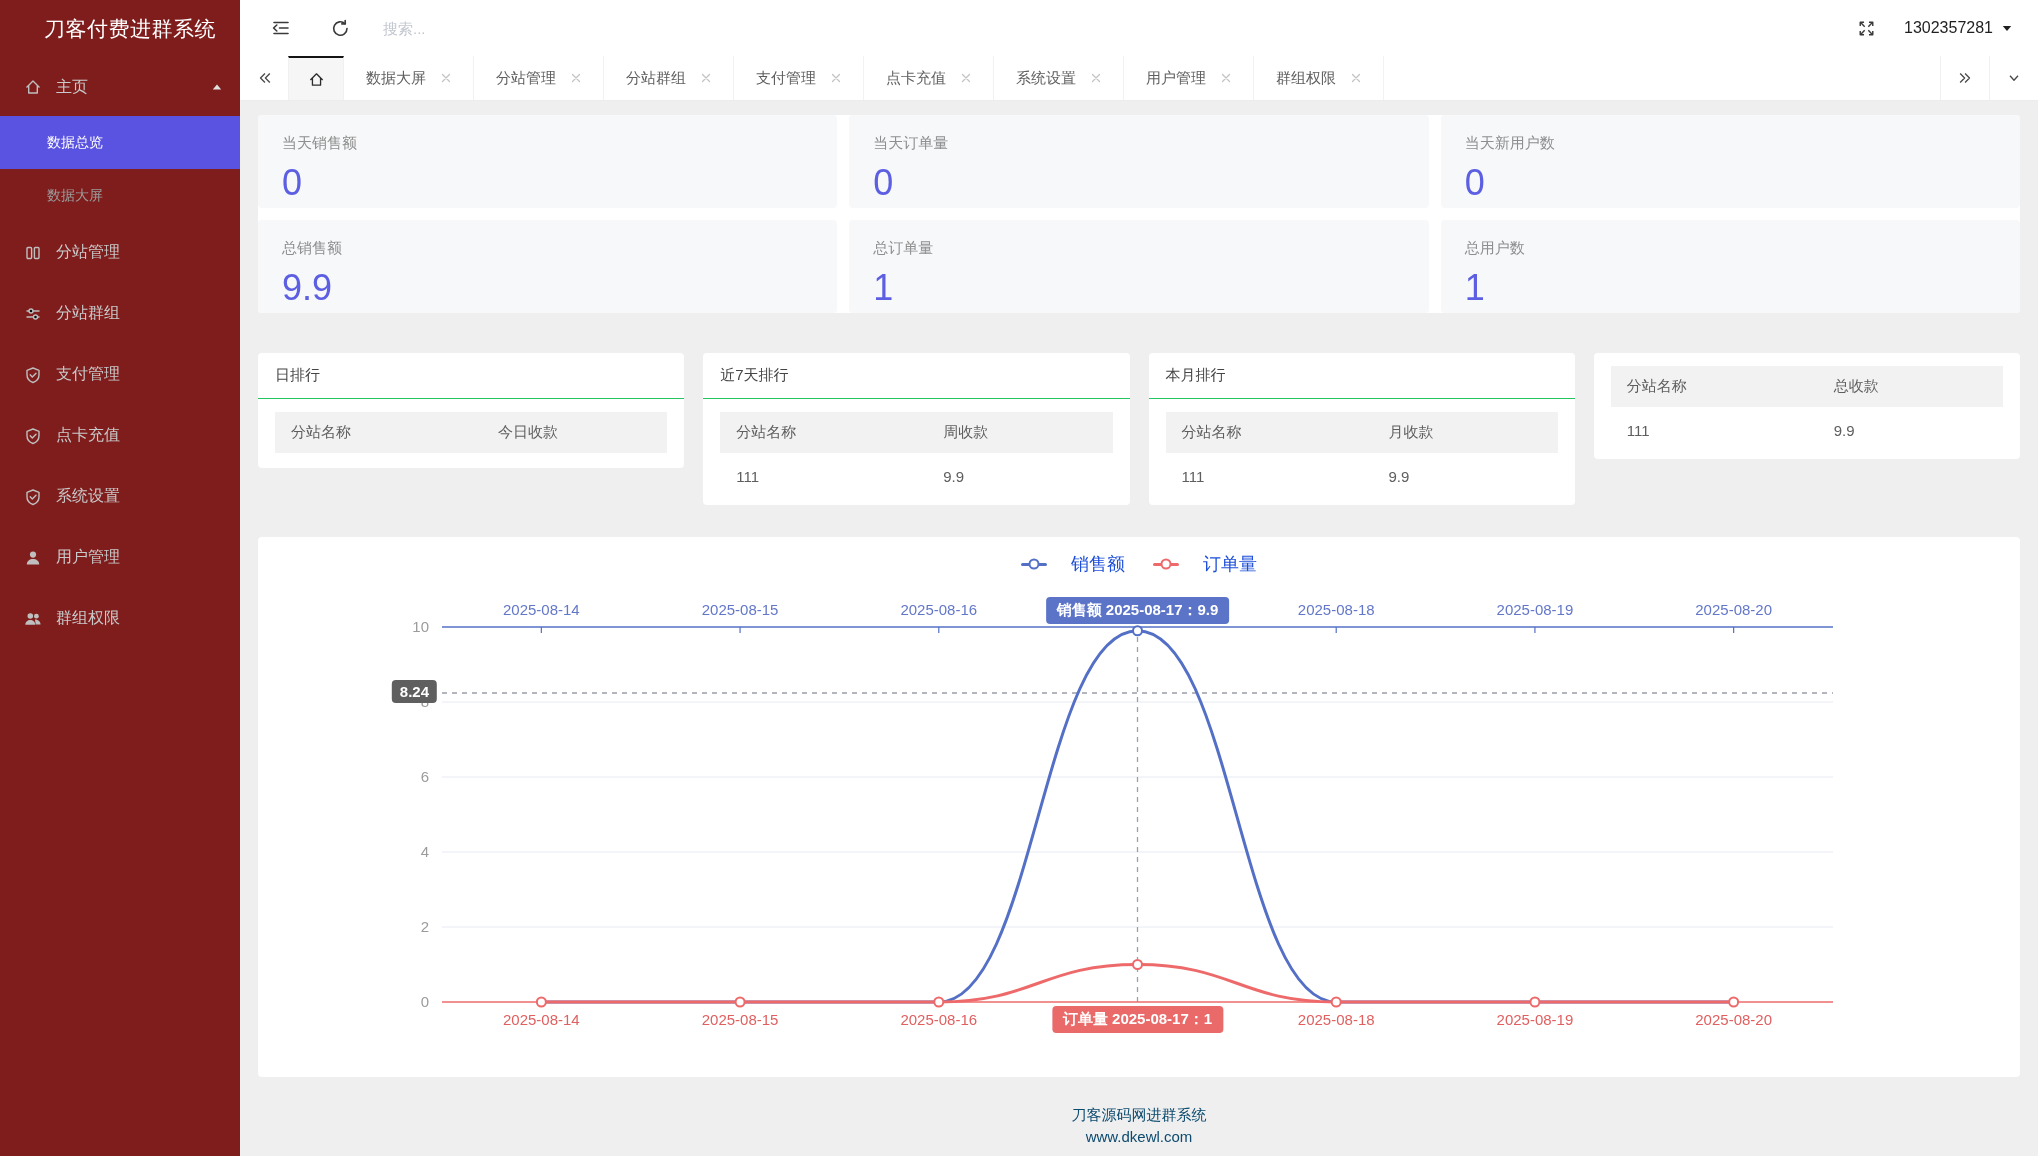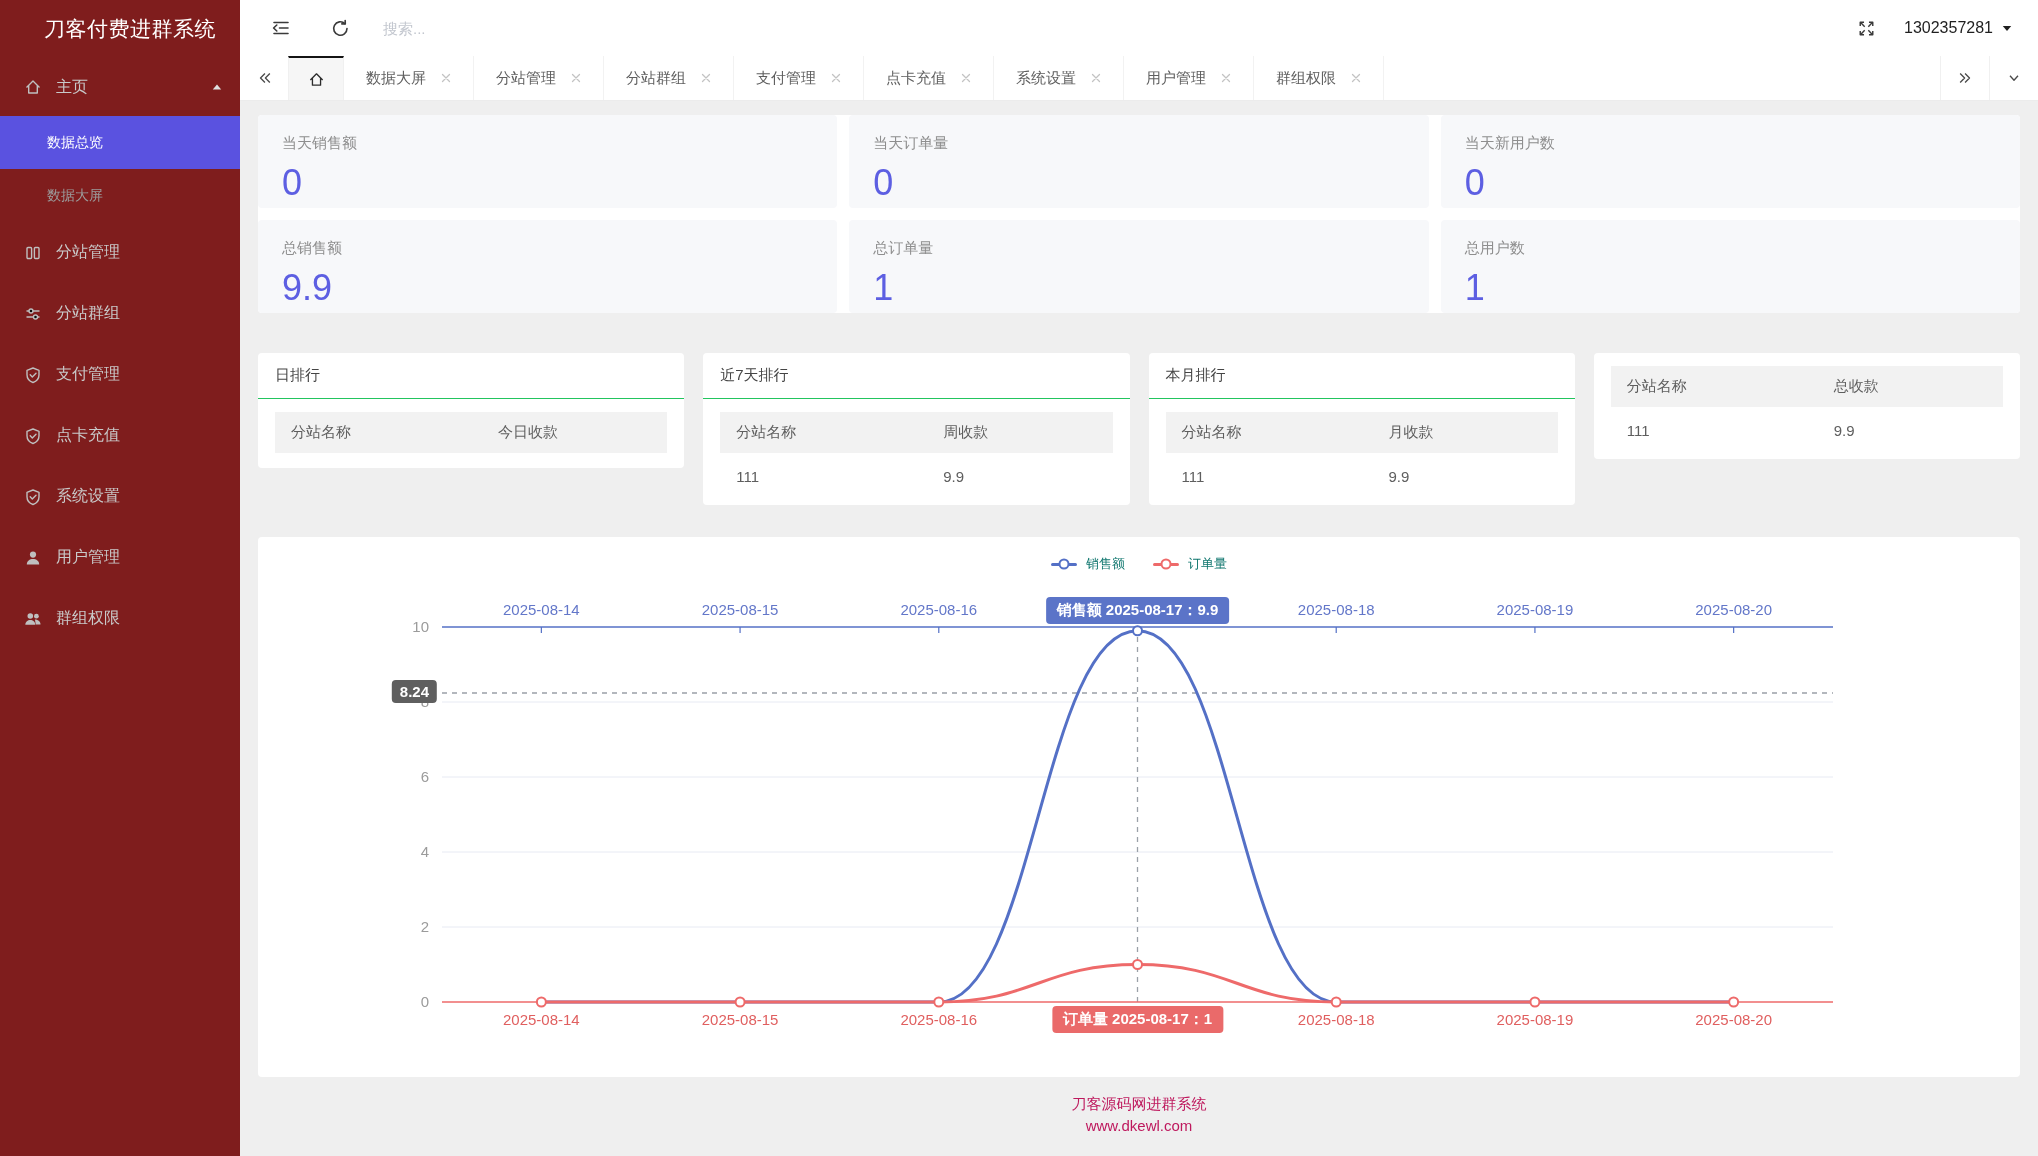--- a/index.html
+++ b/index.html
@@ -49,29 +49,29 @@
 
   .rank-row{display:grid;grid-template-columns:repeat(4,1fr);gap:19px;margin-top:40px;align-items:start;}
   .rank-card{background:#fff;border-radius:4px;}
   .rank-title{padding:13px 17px;font-size:15px;color:#454545;border-bottom:1px solid #22c55e;}
   .rank-body{padding:13px 17px 15px;}
   .rank-head{background:#f2f2f2;display:grid;grid-template-columns:55% 45%;padding:11px 0 11px 16px;font-size:15px;color:#5e5e5e;}
   .rank-row-item{display:grid;grid-template-columns:55% 45%;padding:15px 0 5px 16px;font-size:15px;color:#5e5e5e;}
 
   .chart-card{background:#fff;border-radius:4px;margin-top:32px;padding:14px 14px 8px;}
   .legend{display:flex;justify-content:center;align-items:center;gap:28px;height:26px;}
-  .legend-item{display:flex;align-items:center;gap:9px;font-size:13px;color:#0f766e;cursor:pointer;}
+  .legend-item{display:flex;align-items:center;gap:24px;font-size:18px;color:#1d4ed8;cursor:pointer;}
   .legend-line{width:26px;height:3px;border-radius:2px;position:relative;}
   .legend-line i{position:absolute;left:50%;top:50%;width:7px;height:7px;border:2px solid;border-radius:50%;background:#fff;transform:translate(-50%,-50%);}
   .chart-area{position:relative;height:490px;margin-top:2px;}
   #chart-svg{position:absolute;left:0;top:0;}
   .c-badge{position:absolute;color:#fff;font-size:15px;font-weight:bold;padding:4px 11px;border-radius:4px;white-space:nowrap;}
   .c-badge.avg{padding:3px 8px;}
 
-  .footer{text-align:center;color:#be185d;font-size:15px;line-height:1.45;padding-top:16px;}
+  .footer{text-align:center;color:#0c4a6e;font-size:15px;line-height:1.45;padding-top:27px;}
 </style>
 </head>
 <body>
 
 <div class="app">
 
   <aside class="sidebar">
     <div class="logo">刀客付费进群系统</div>
     <nav>
       <div class="nav-item first">

